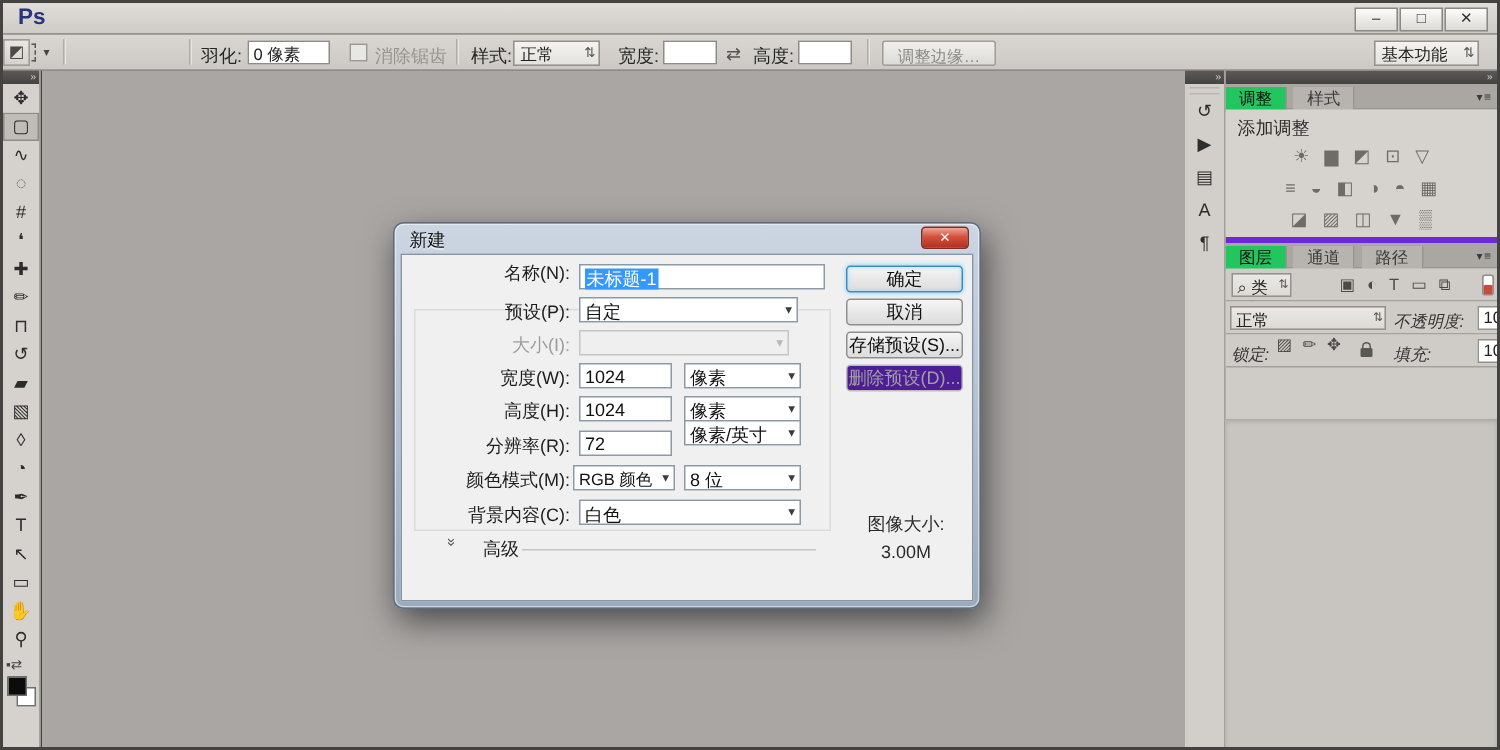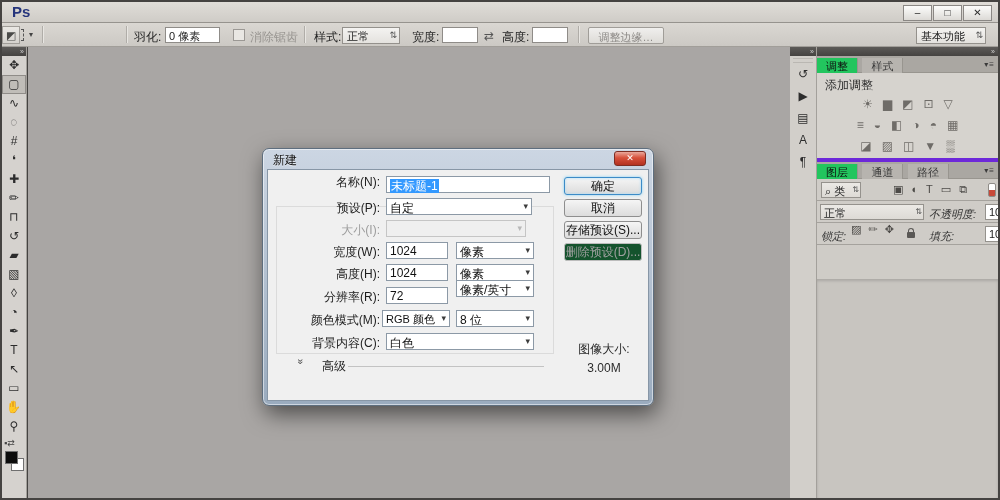--- a/index.html
+++ b/index.html
@@ -57,21 +57,21 @@
   .dlbl.disabled { color:#9d9d9d; }
   .dfield { position:absolute; height:17px; background:#fff; border:1px solid #8c99a6; font-size:12px; padding:1px 3px; color:#111; }
   .dfield.combo2 { padding-right:14px; }
   .dfield .arr { position:absolute; right:3px; top:2px; font-size:9px; color:#3c3c3c; }
   .dfield.disabledf { background:#efefef; border-color:#c5c5c5; color:#aaa; }
   .dfield.disabledf .arr { color:#b8b8b8; }
   .sel-text { background:#3399ff; color:#fff; padding:0 1px; }
   .dbtn { position:absolute; left:296px; width:78px; height:18px; border:1px solid #8e8e8e; border-radius:3px;
     background:linear-gradient(#f5f5f5,#dcdcdc); font-size:12px; text-align:center; line-height:16px; color:#111; cursor:pointer; }
   .dbtn.default { border-color:#3c8bc7; box-shadow:0 0 3px #7fd0f5, inset 0 0 3px #aadcf5; }
-  .dbtn.disabled { color:#a0a0a0; background:#14532d; border-color:#bcbcbc; }
+  .dbtn.disabled { color:#a0a0a0; background:#4c1d95; border-color:#bcbcbc; }
   #group-box { position:absolute; left:8px; top:36px; width:278px; height:148px; border:1px solid #dbdbdb; }
   #adv-chevrons { position:absolute; left:30px; top:186px; font-size:10px; color:#4c4c4c; transform:rotate(90deg); cursor:pointer; }
   #adv-line { position:absolute; left:80px; width:196px; top:196px; height:1px; background:#c3c3c3; }
   #img-size { position:absolute; left:286px; top:170px; width:100px; text-align:center; font-size:12px; color:#2b2b2b; line-height:19px; }
 
   
   #dock { position:absolute; left:790px; top:47px; width:27px; bottom:2px; background:#d2cfca; border-right:1px solid #a3a09b; }
   #dock-top { height:9px; background:linear-gradient(#5c5a58,#454341); color:#d0d0d0; font-size:7px; line-height:9px; text-align:right; padding-right:2px; }
   .dock-icon { display:block; width:26px; height:22px; text-align:center; line-height:22px; font-size:12px; color:#2d2d2d; cursor:pointer; }
   .dock-grip { height:5px; border-top:1px solid #bab7b2; margin:2px 3px 0 3px; border-bottom:1px solid #bab7b2; }

